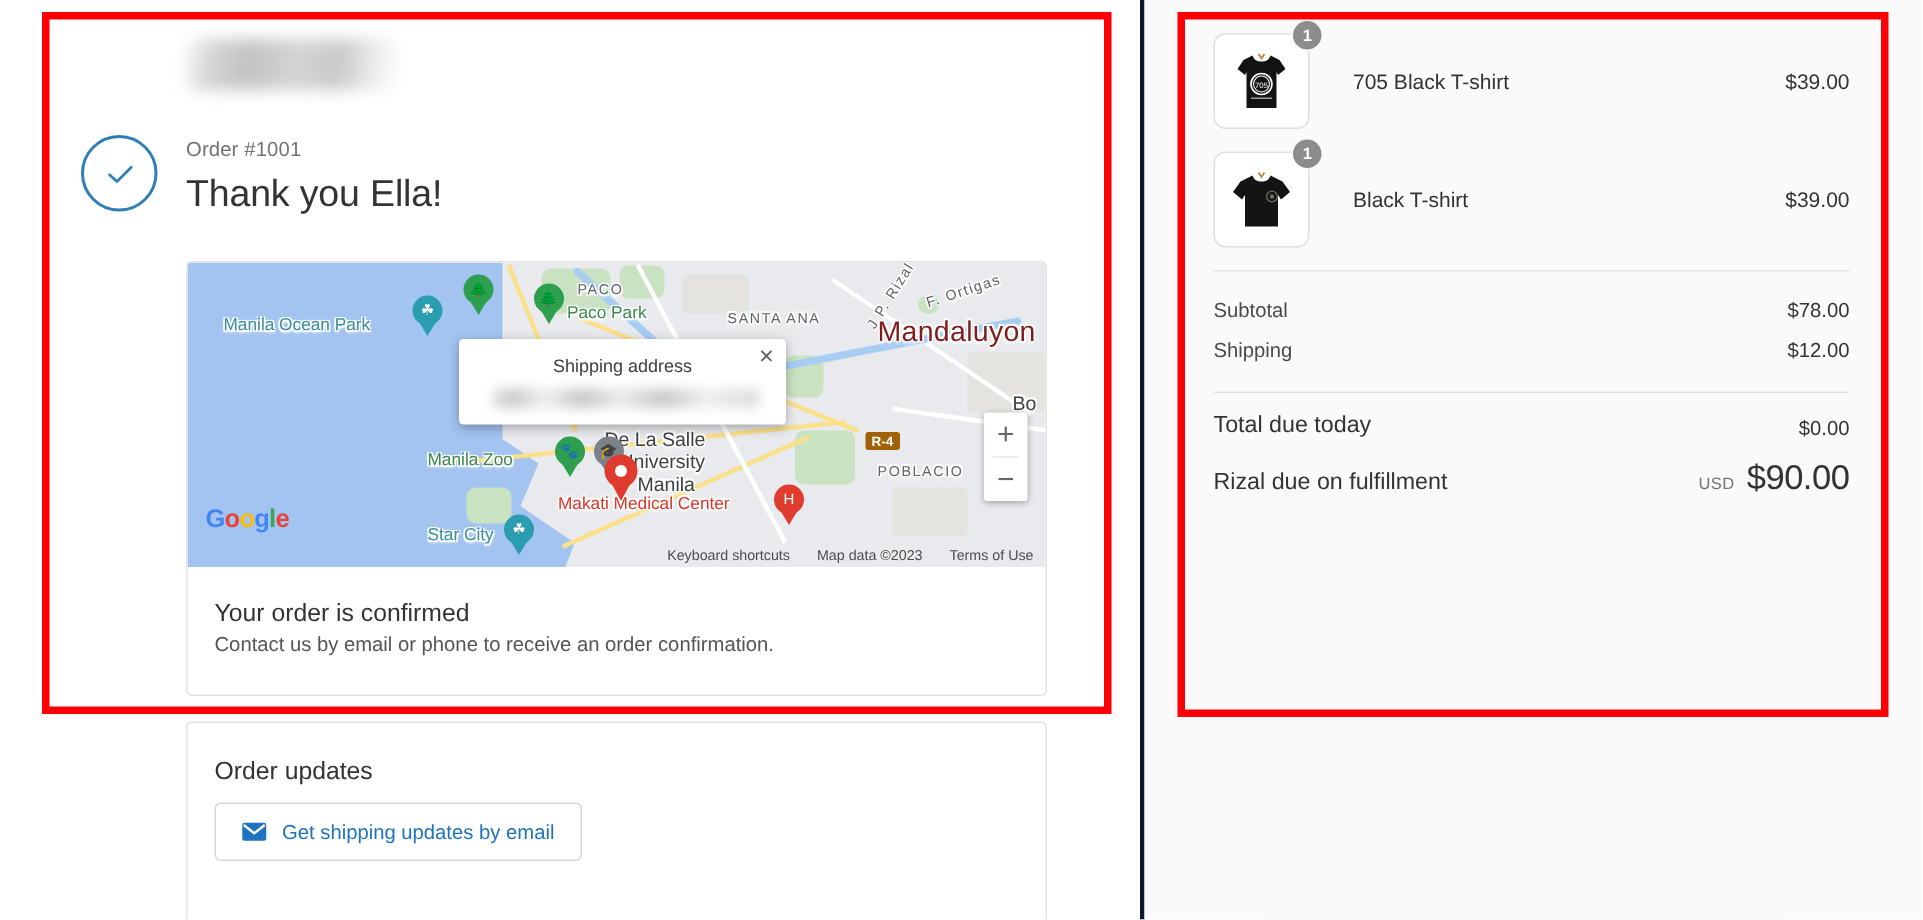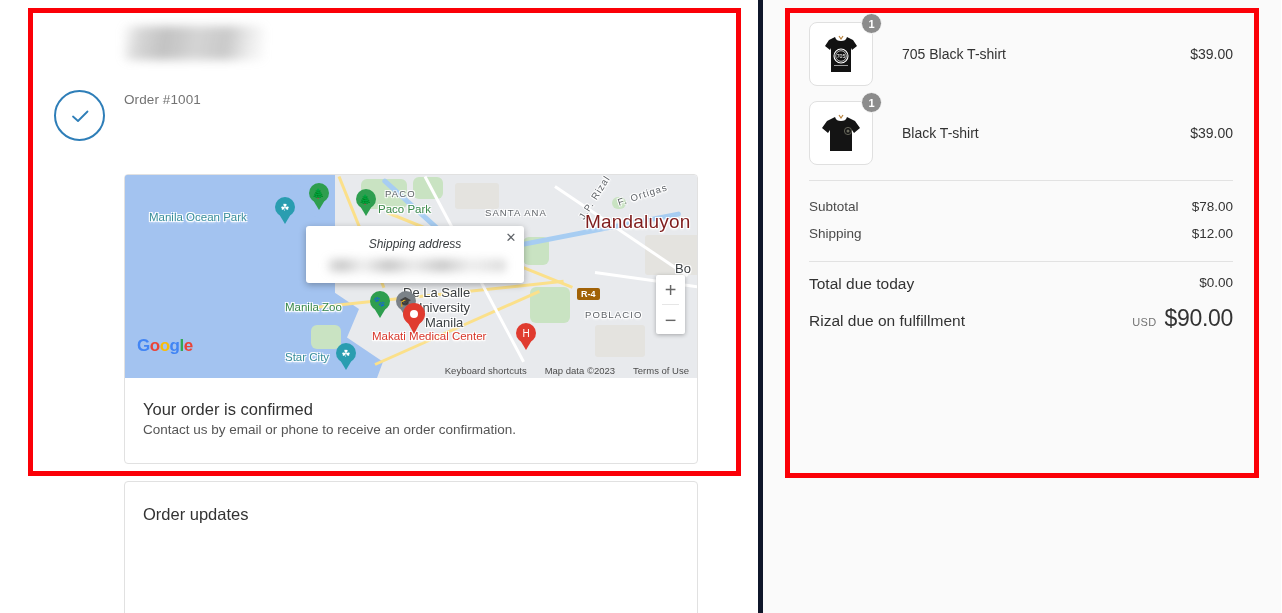--- a/index.html
+++ b/index.html
@@ -21,21 +21,21 @@
     display: flex;
     background: #ffffff;
   }
 
   
   .left-col {
     position: relative;
     width: 763px;
     height: 613px;
     background: #ffffff;
-    border-right: 5px solid #0f172a;
+    border-right: 3px solid #0f172a;
     overflow: hidden;
   }
 
   .brand-logo {
     position: absolute;
     left: 124px;
     top: 26px;
     width: 140px;
     height: 34px;
     border-radius: 4px;
@@ -212,21 +212,21 @@
     left: 181px; top: 51px;
     width: 218px; height: 57px;
     background: #ffffff;
     border-radius: 3px;
     box-shadow: 0 2px 7px rgba(0,0,0,.3);
     z-index: 40;
   }
   .info-title {
     position: absolute; left: 0; right: 0; top: 11px;
     text-align: center;
-    font-size: 12px; color: #3c4043; font-style: italic;
+    font-size: 12px; color: #3c4043;
   }
   .info-addr {
     position: absolute; left: 22px; top: 33px;
     width: 178px; height: 13px;
     border-radius: 3px;
     background: linear-gradient(95deg,
        rgba(160,160,160,0.28) 0%,
        rgba(120,120,120,0.40) 8%,
        rgba(170,170,170,0.18) 20%,
        rgba(120,120,120,0.42) 34%,
@@ -327,21 +327,21 @@
     color: #333333;
     flex: 1;
   }
   .item-price {
     font-size: 14px; color: #333333; white-space: nowrap;
   }
 
   .hr { height: 1px; background: #e2e2e2; width: 100%; }
   .totals { margin-top: 12px; }
   .trow {
-    display: flex; justify-content: space-between; align-items: flex-start;
+    display: flex; justify-content: space-between; align-items: flex-end;
     font-size: 13.5px; color: #4a4a4a;
     padding: 6px 0;
   }
   .trow .val { color: #333333; }
   .trow-strong { font-size: 15.5px; color: #333333; padding-top: 9px; }
   .grand {
     display: flex; justify-content: space-between; align-items: baseline;
     padding-top: 6px;
   }
   .grand-label { font-size: 15.5px; color: #333333; }
@@ -369,20 +369,21 @@
     <div class="brand-logo"></div>
 
     <div class="thanks-row">
       <div class="check-circle">
         <svg width="24" height="24" viewBox="0 0 24 24" fill="none">
           <path d="M5 12.5 L10 17 L19.5 7.5" stroke="#2e7eb8" stroke-width="1.8" stroke-linecap="round" stroke-linejoin="round"></path>
         </svg>
       </div>
       <div class="thanks-text">
         <div class="order-number">Order #1001</div>
+        <div class="thank-you">Thank you Ella!</div>
       </div>
     </div>
 
     <div class="card map-card">
       <div class="map">
         <div class="map-land"></div>
         <div class="map-water2"></div>
         <div class="map-water"></div>
 
         <div class="green-blob" style="left:236px;top:4px;width:46px;height:30px;"></div>
@@ -482,20 +483,29 @@
 
       <div class="confirm-body">
         <div class="confirm-title">Your order is confirmed</div>
         <div class="confirm-sub">Contact us by email or phone to receive an order confirmation.</div>
       </div>
     </div>
 
     <div class="card updates-card">
       <div class="updates-body">
         <div class="updates-title">Order updates</div>
+        <div class="email-btn">
+          <span>
+            <svg width="17" height="13" viewBox="0 0 17 13">
+              <rect x="0.5" y="0.5" width="16" height="12" rx="1.5" fill="#1e73be"></rect>
+              <path d="M1.5 2 L8.5 7.5 L15.5 2" stroke="#ffffff" stroke-width="1.6" fill="none"></path>
+            </svg>
+          </span>
+          <span>Get shipping updates by email</span>
+        </div>
       </div>
     </div>
   </div>
 
   <div class="right-col">
     <div class="summary">
 
       <div class="line-item">
         <div class="thumb-wrap">
           <div class="thumb">

